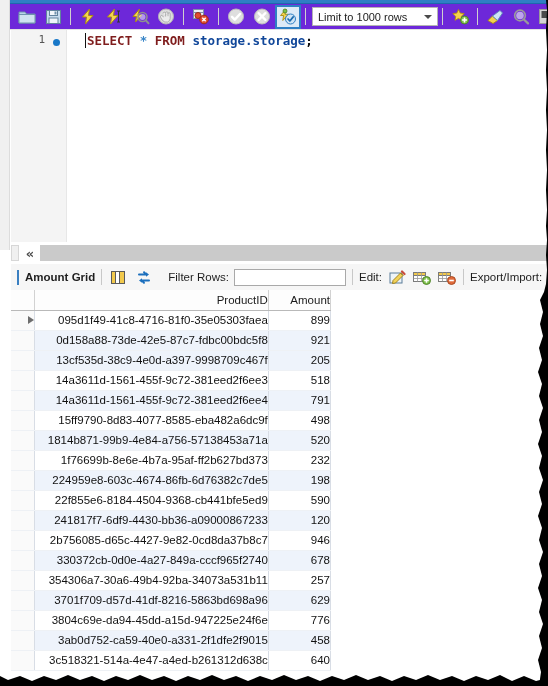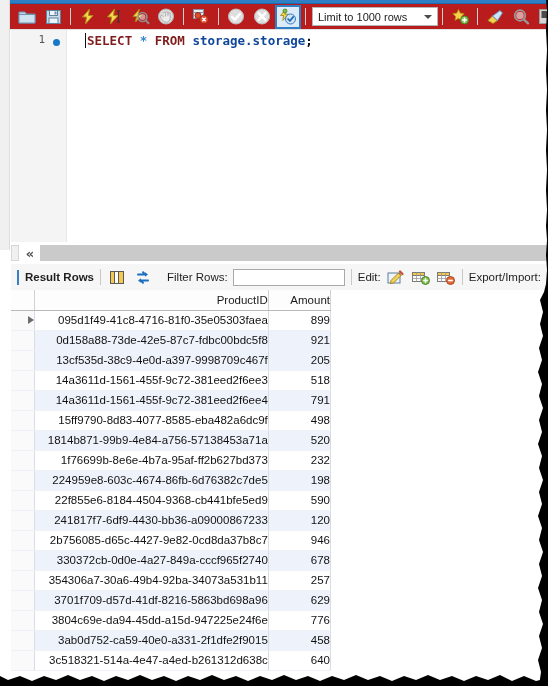--- a/index.html
+++ b/index.html
@@ -27,21 +27,21 @@
     background: #1d69ad;
   }
   .left-gutter {
     position: absolute; left: 0; top: 0; width: 10px; height: 250px;
     background: #f0f0f0; border-right: 1px solid #dcdcdc;
   }
 
   
   .toolbar {
     position: absolute; left: 10px; top: 4px; width: 538px; height: 26px;
-    background: #b91c1c;
+    background: #6d28d9;
     border-bottom: 1px solid #e2e2e2;
     display: flex; align-items: center;
     padding-left: 4px;
     gap: 0px;
   }
   .tb-btn {
     width: 26px; height: 24px;
     display: flex; align-items: center; justify-content: center;
     position: relative;
     flex: none;
@@ -370,21 +370,21 @@
   </div>
 
   <div class="splitbar">
     <div class="splitbar-left-nub"></div>
     <div class="splitbar-chevron">«</div>
     <div class="splitbar-track"></div>
   </div>
 
   <div class="rg-toolbar">
     <div class="rg-bluebar"></div>
-    <div class="rg-label">Result Rows</div>
+    <div class="rg-label">Amount Grid</div>
     <div class="rg-sep"></div>
 
     <div class="rg-icon">
       <svg width="16" height="15" viewBox="0 0 16 15">
         <rect x="1.5" y="1.5" width="13" height="12" fill="#fff" stroke="#5a5a5a"></rect>
         <rect x="1.5" y="1.5" width="4" height="12" fill="#f2c94c" stroke="#5a5a5a"></rect>
         <rect x="5.5" y="1.5" width="4" height="12" fill="#ffffff" stroke="#5a5a5a"></rect>
         <rect x="9.5" y="1.5" width="5" height="12" fill="#f2c94c" stroke="#5a5a5a"></rect>
       </svg>
     </div>

